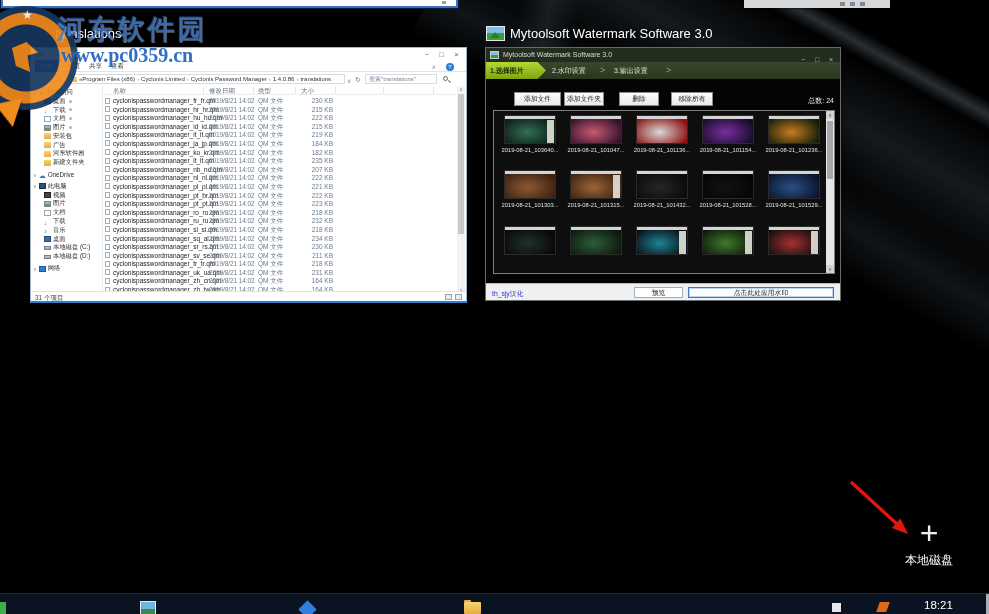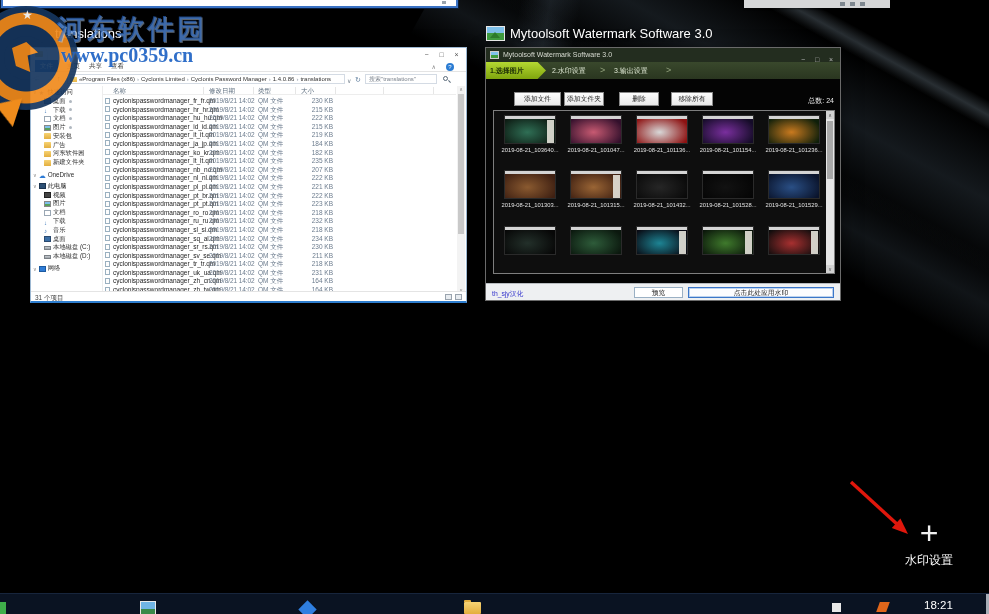--- a/index.html
+++ b/index.html
@@ -616,21 +616,21 @@
   <div class="wm-site">河东软件园</div>
   <div class="wm-url">www.pc0359.cn</div>
   <div class="orange-arrow"></div>
 
   <svg class="anno" width="80" height="75">
     <line x1="13" y1="14" x2="60" y2="57" stroke="#e0170c" stroke-width="3.4"></line>
     <polygon points="70,66 62.4,50.5 53.8,60.1" fill="#e0170c"></polygon>
   </svg>
 
   <div class="newdesk-plus">+</div>
-  <div class="newdesk-label">水印设置</div>
+  <div class="newdesk-label">本地磁盘</div>
 
   <div class="taskbar">
     <span class="tb-green"></span>
     <span class="tb-photos"></span>
     <span class="tb-blue"></span>
     <span class="tb-folder"></span>
     <span class="tb-tray-white"></span>
     <span class="tb-tray-orange"></span>
     <span class="tb-clock">18:21</span>
     <span class="tb-showdesk"></span>

